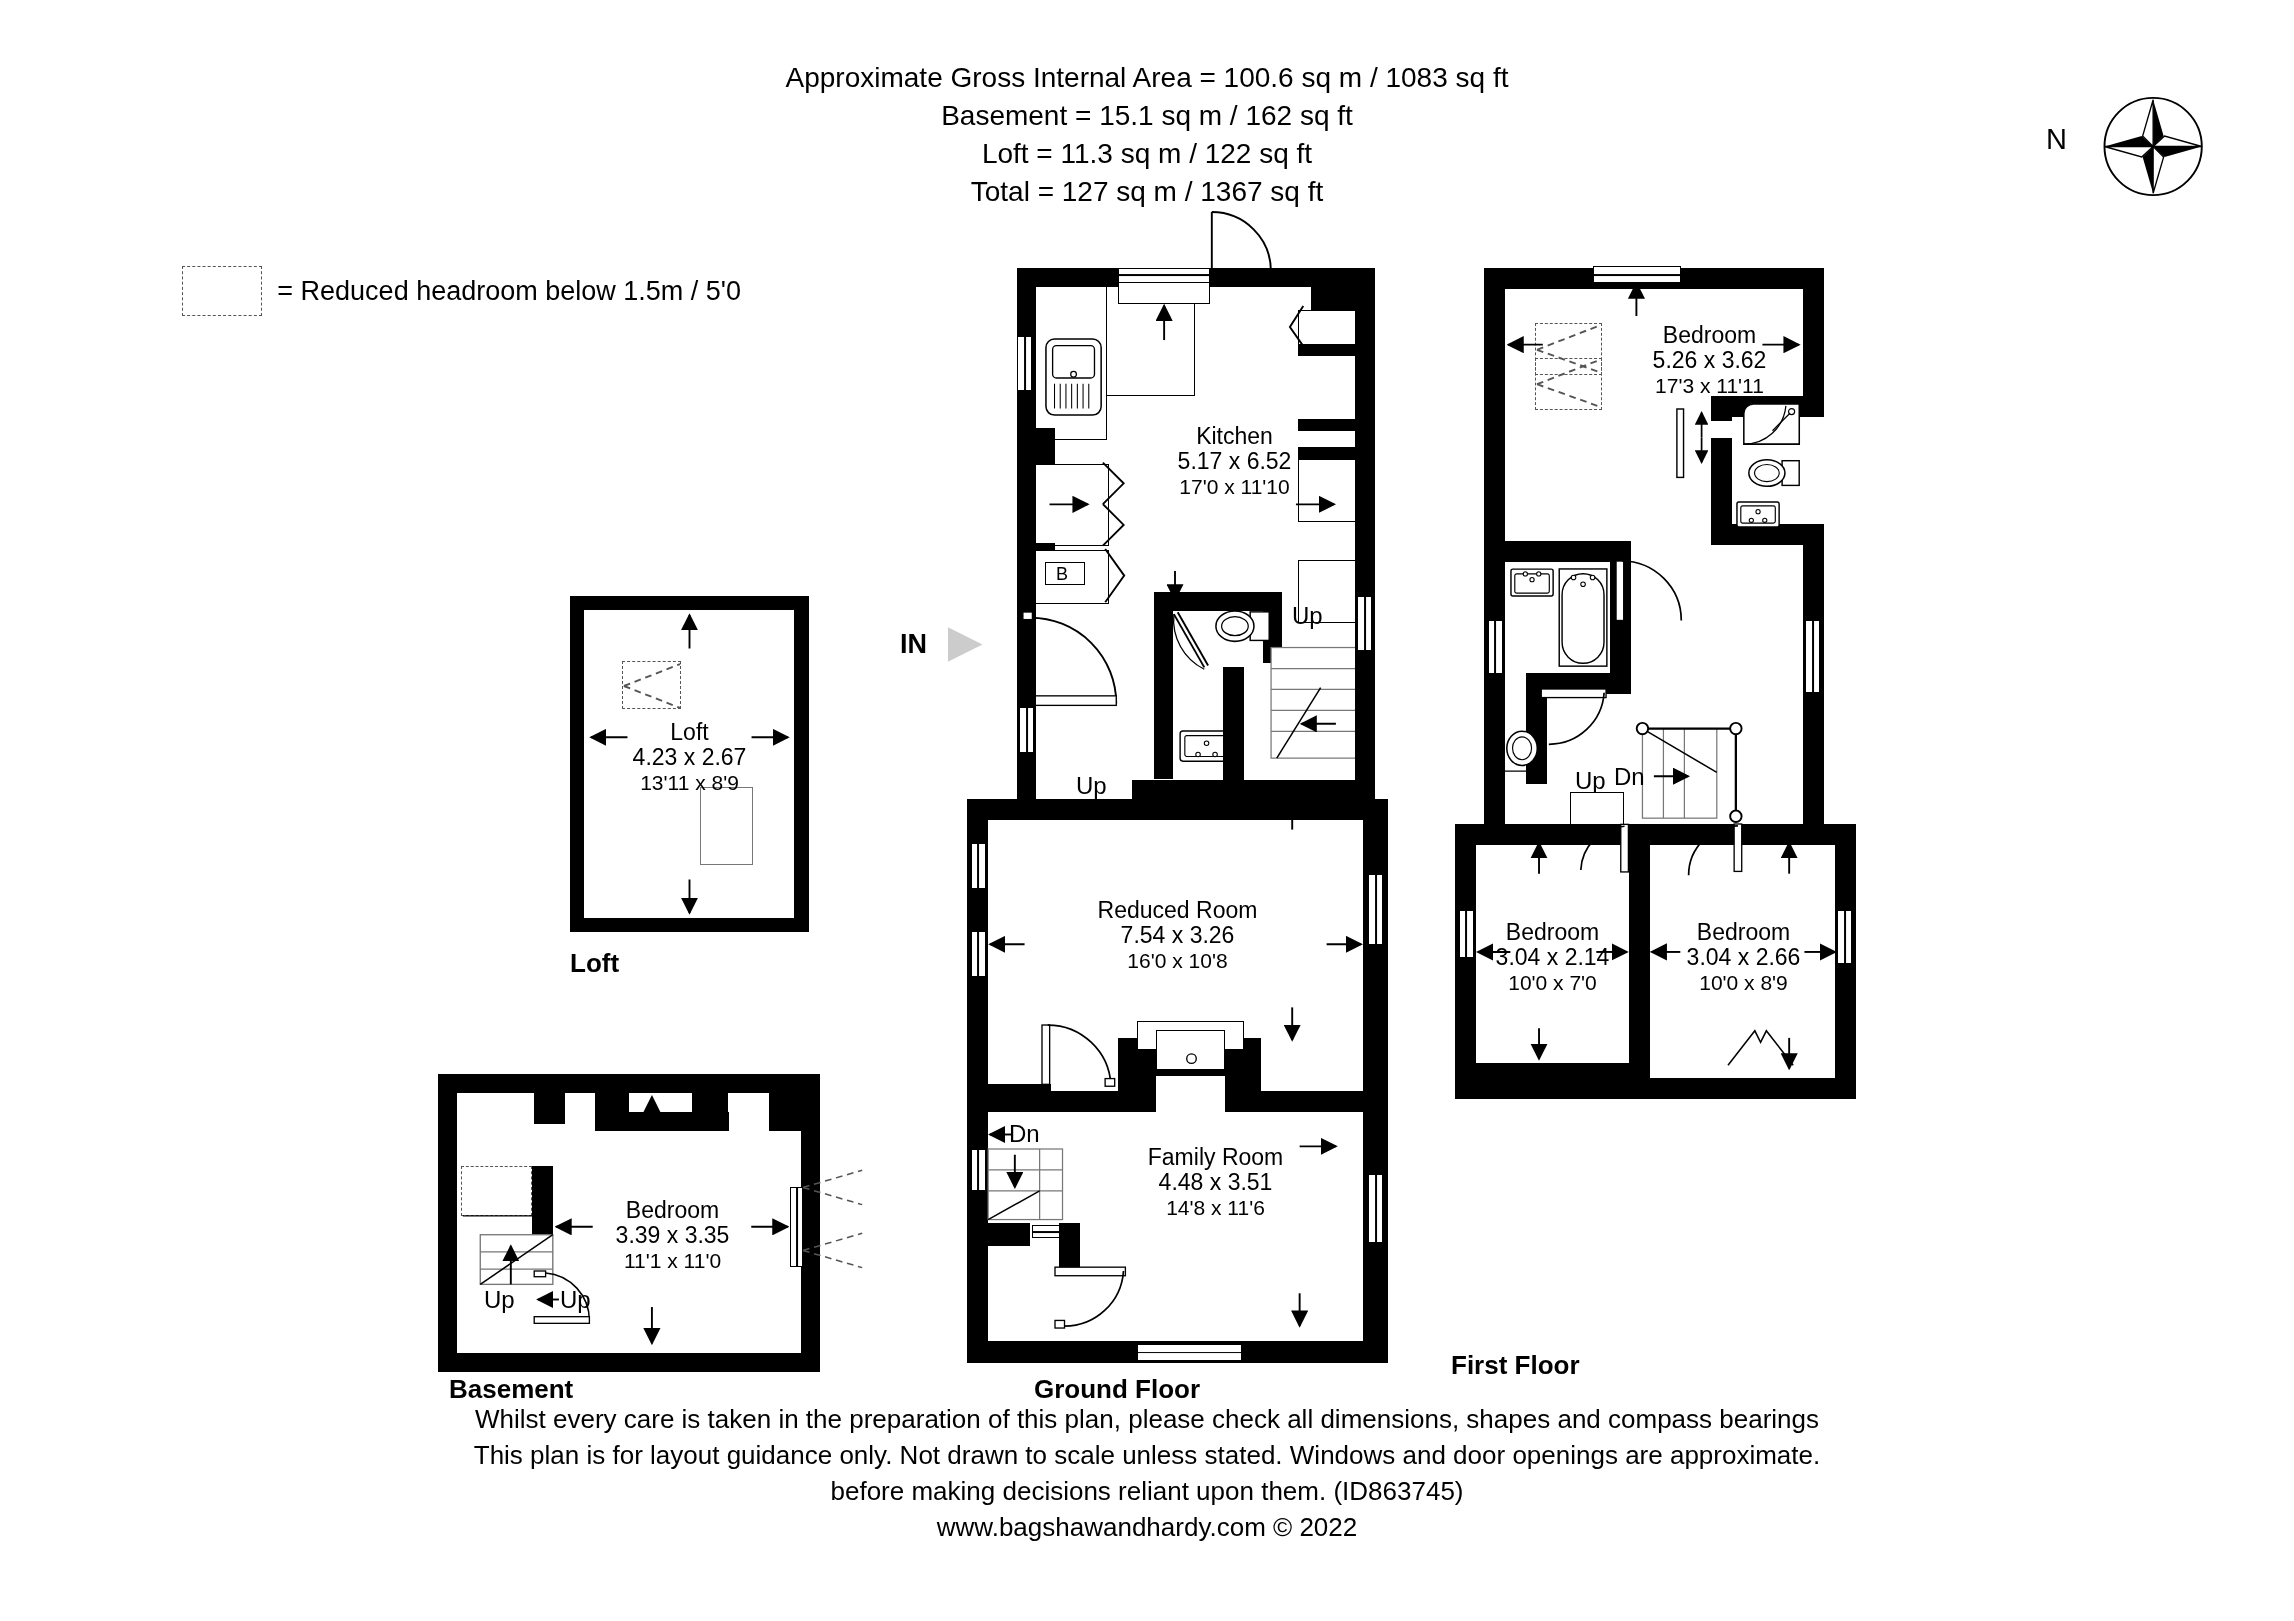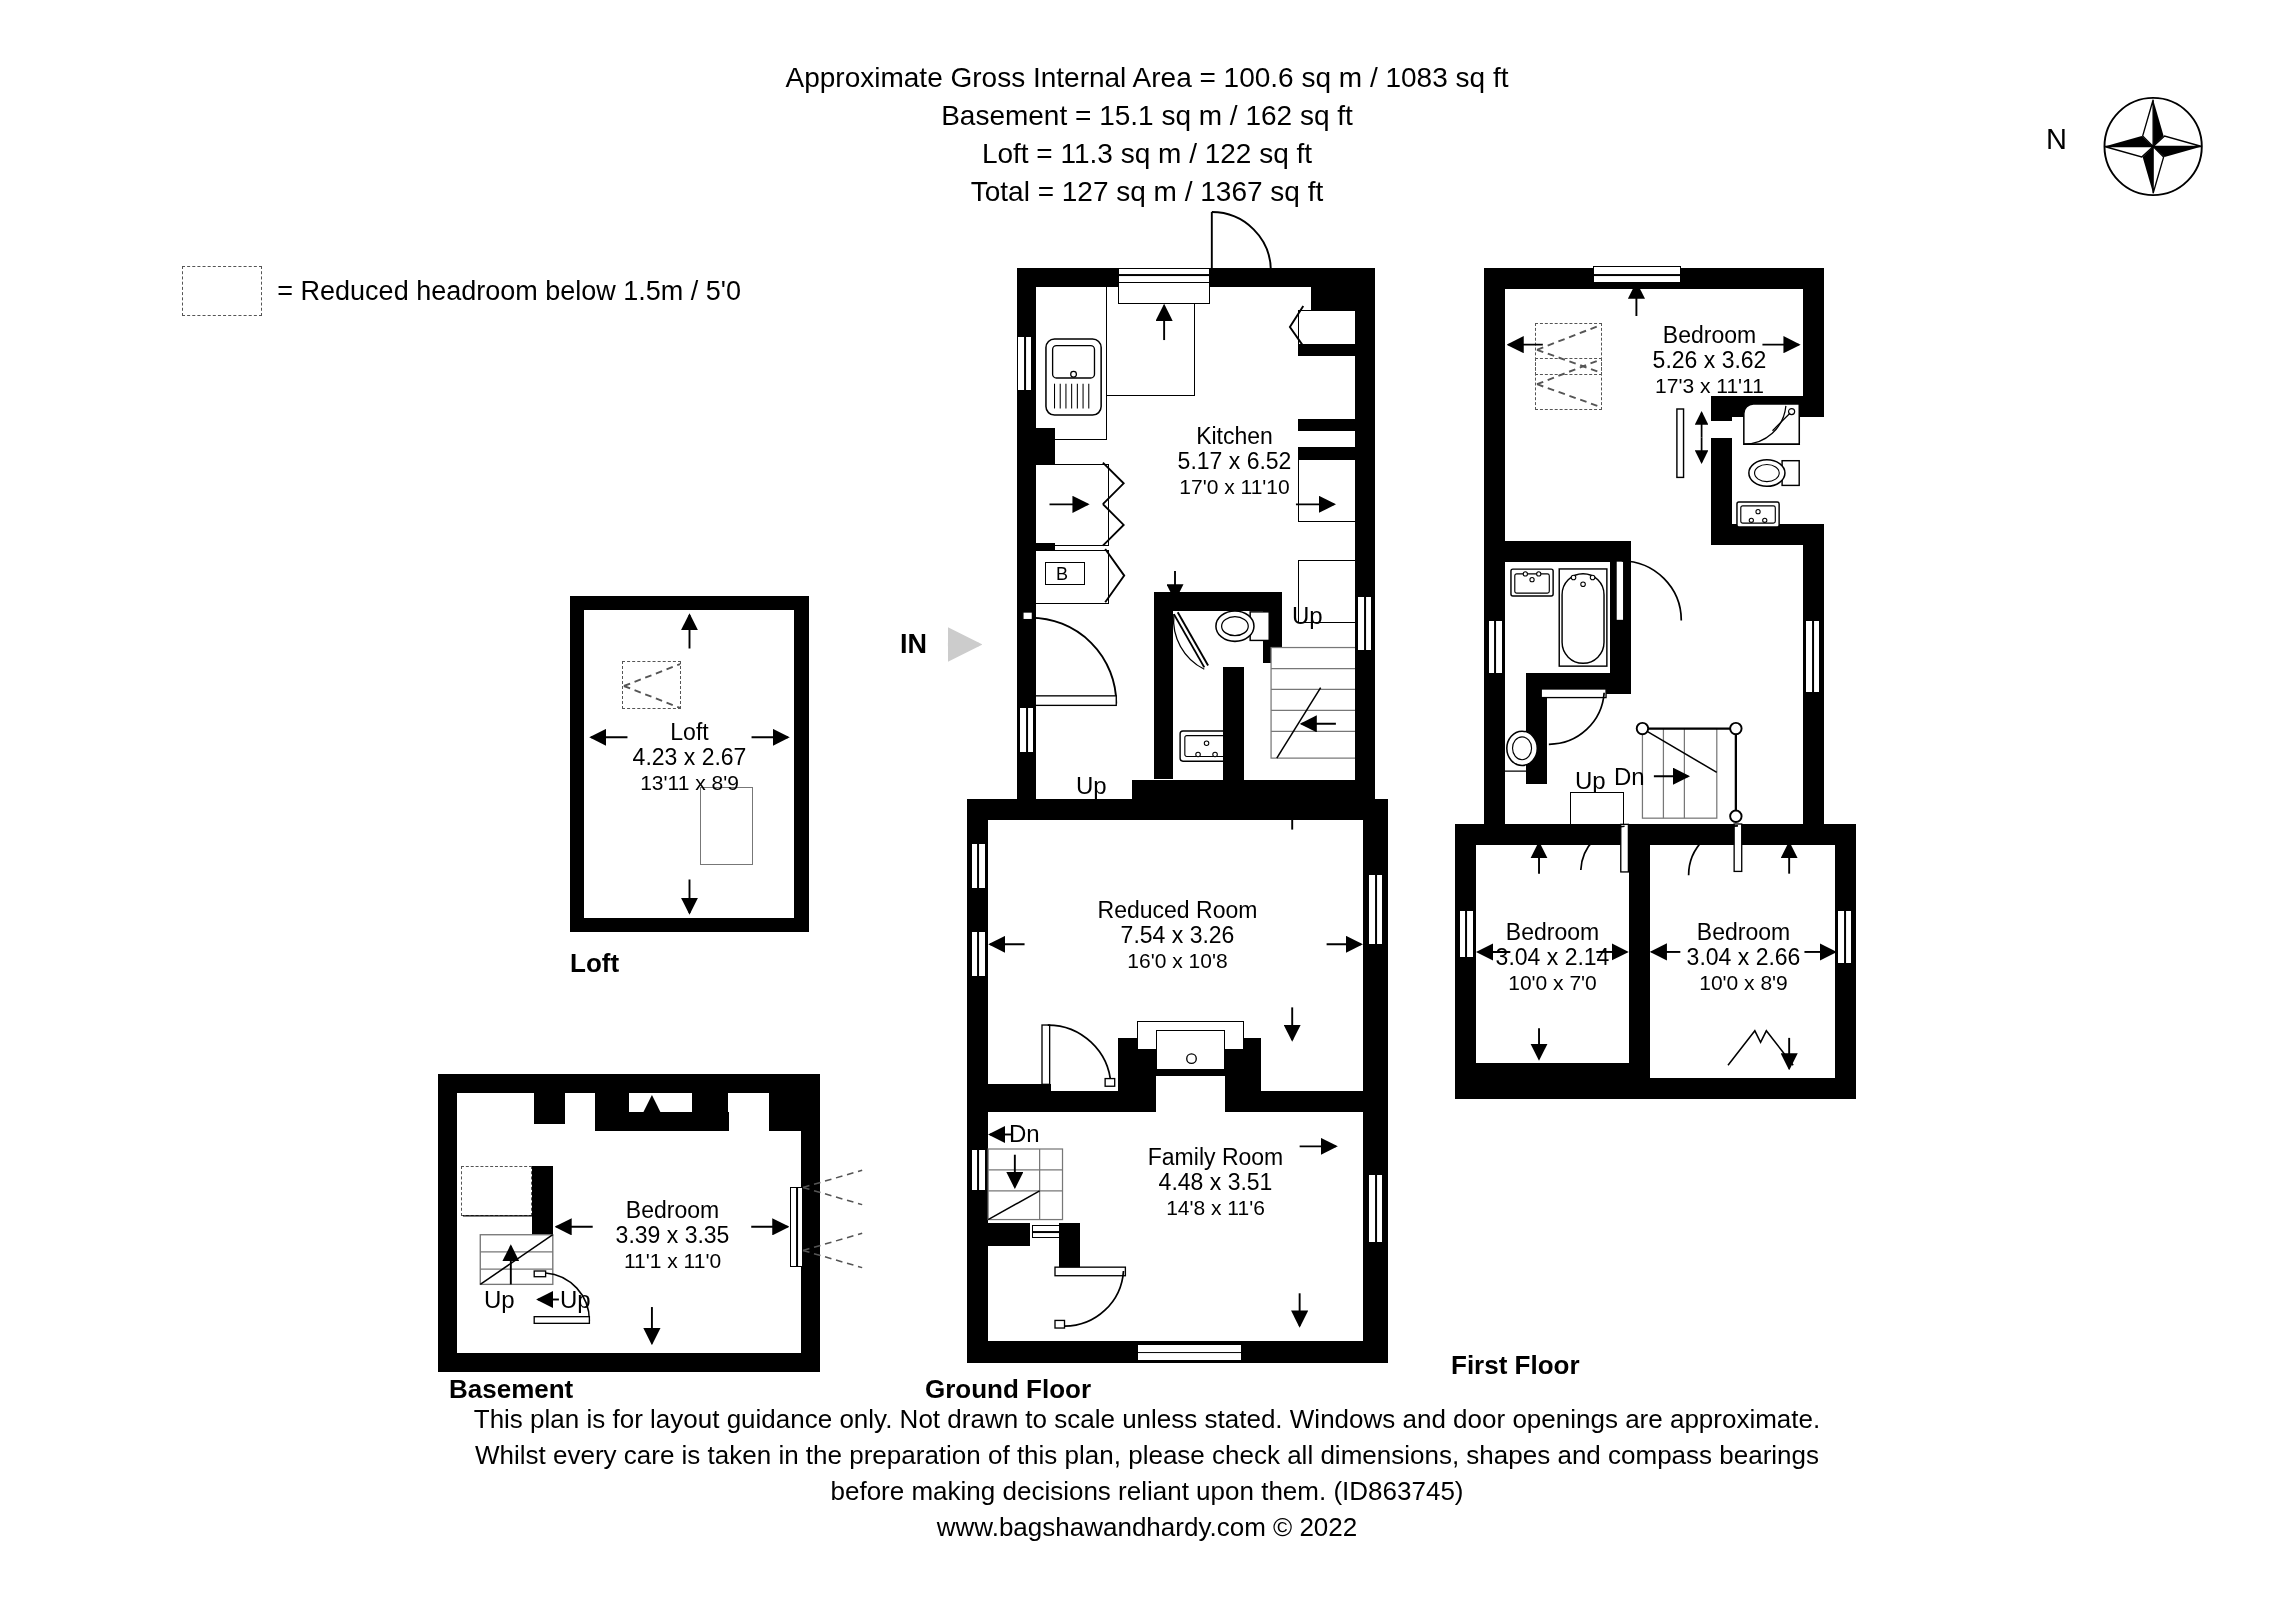--- a/index.html
+++ b/index.html
@@ -427,21 +427,21 @@
       </defs>
     <line x1="348" y1="36" x2="386" y2="36" stroke="#000" stroke-width="2" marker-end="url(#ahfr)"></line>
     <line x1="348" y1="190" x2="348" y2="224" stroke="#000" stroke-width="2" marker-end="url(#ahfr)"></line>
   </svg>
   <div class="abs room-label" style="left:134px;top:889px;width:229px;">
     <div class="nm">Family Room</div>
     <div class="d1">4.48 x 3.51</div>
     <div class="d2">14'8 x 11'6</div>
   </div>
 </div>
-<div class="abs floor-caption" style="left:925px;top:1374px;text-align:center;">Ground Floor</div>
+<div class="abs floor-caption" style="left:1034px;top:1374px;text-align:center;">Ground Floor</div>
 
 <div class="abs" id="first-plan" style="left:1455px;top:268px;width:401px;height:832px;">
 
   <div class="abs wall" style="left:29px;top:0px;width:340px;height:279px;"></div>
   <div class="abs room" style="left:50px;top:21px;width:298px;height:258px;"></div>
   <div class="abs win" style="left:138px;top:-1.9px;width:88px;height:17px;"></div>
   <div class="abs dash" style="left:80px;top:55px;width:67px;height:52px;"></div>
   <div class="abs dash" style="left:80px;top:90px;width:67px;height:52px;"></div>
   <svg class="abs" style="left:80px;top:55px;" width="69" height="88" viewBox="0 0 72 92">
     <line x1="2" y1="28" x2="69" y2="2" stroke="#555" stroke-width="2" stroke-dasharray="7,5"></line>
@@ -619,18 +619,18 @@
   </div>
   <div class="abs room-label" style="left:174px;top:652px;width:229px;">
     <div class="nm">Bedroom</div>
     <div class="d1">3.04 x 2.66</div>
     <div class="d2">10'0 x 8'9</div>
   </div>
 </div>
 <div class="abs floor-caption" style="left:1451px;top:1350px;">First Floor</div>
 
 <div id="footer" class="abs">
+  <div class="fline">Whilst every care is taken in the preparation of this plan, please check all dimensions, shapes and compass bearings</div>
   <div class="fline">This plan is for layout guidance only. Not drawn to scale unless stated. Windows and door openings are approximate.</div>
-  <div class="fline">Whilst every care is taken in the preparation of this plan, please check all dimensions, shapes and compass bearings</div>
   <div class="fline">before making decisions reliant upon them. (ID863745)</div>
   <div class="fline">www.bagshawandhardy.com © 2022</div>
 </div>
 
 
 </body></html>

